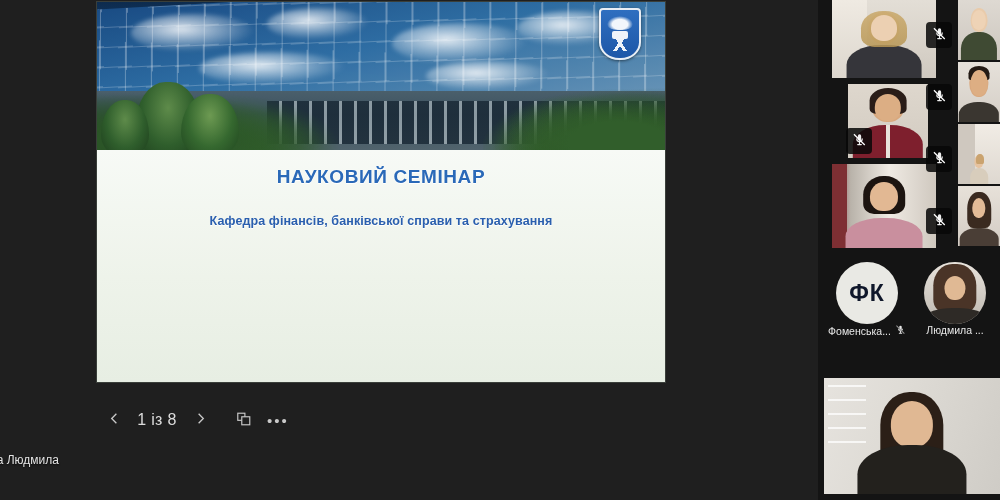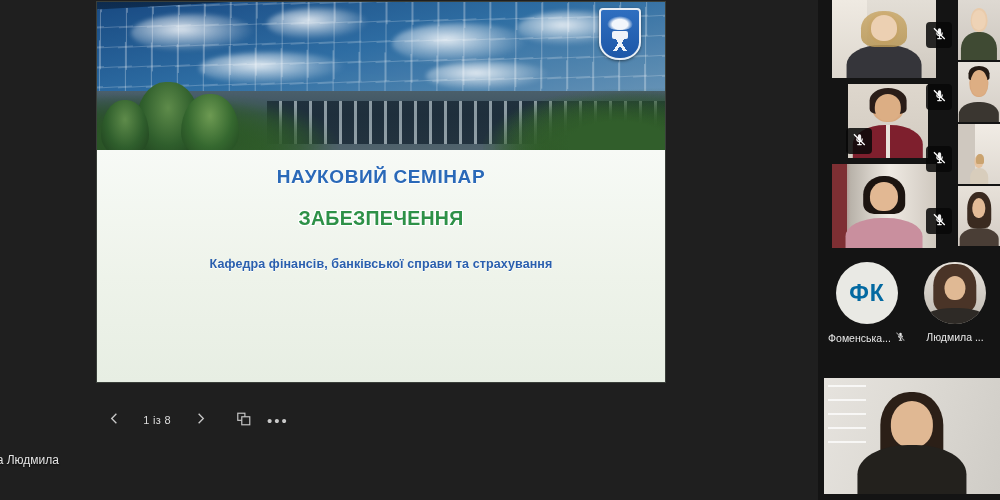--- a/index.html
+++ b/index.html
@@ -151,21 +151,21 @@
     display:flex; align-items:center; gap:0;
     height:32px;
   }
   .tb-btn {
     width:34px; height:32px;
     display:flex; align-items:center; justify-content:center;
     color:#c9c9c9; background:transparent; border:0; cursor:pointer;
   }
   .tb-count {
     min-width:52px; text-align:center;
-    font-size:11px; color:#dcdcdc; letter-spacing:.3px;
+    font-size:16px; color:#dcdcdc; letter-spacing:.3px;
   }
   .tb-gap { width:10px; }
   .tb-dots { letter-spacing:2px; font-size:15px; line-height:1; }
 
   
   #presenter-label {
     position:absolute; left:-36px; bottom:33px;
     font-size:12px; color:#e4e4e4;
     white-space:nowrap;
     text-shadow:0 1px 2px rgba(0,0,0,.8);
@@ -202,25 +202,25 @@
     display:flex; align-items:center; justify-content:center;
   }
   .mic-badge svg { width:15px; height:15px; }
 
   
   .av-tile { position:absolute; }
   .av-circle {
     width:62px; height:62px; border-radius:50%;
     background:#e9e9e4;
     display:flex; align-items:center; justify-content:center;
-    color:#0369a1; font-size:23px; font-weight:bold; letter-spacing:1px;
+    color:#0f172a; font-size:23px; font-weight:bold; letter-spacing:1px;
     margin:0 auto;
   }
   .av-name {
-    margin-top:7px; text-align:center;
+    text-align:center;
     font-size:10.5px; color:#e8e8e8; white-space:nowrap;
     display:flex; align-items:center; justify-content:center; gap:4px;
   }
   .av-name svg { width:11px; height:11px; flex:none; }
   .av-thumb {
     width:62px; height:62px; border-radius:50%;
     overflow:hidden; margin:0 auto; position:relative;
     background:#2a2a2a;
   }
 </style>
@@ -254,21 +254,20 @@
         <div class="crest">
           <div class="bird"></div>
           <div class="book"></div>
           <div class="swords"></div>
         </div>
       </div>
 
       <div class="slide-body">
         <div class="s-kicker">НАУКОВИЙ СЕМІНАР</div>
         <div class="s-title">
-          <div>ЗАБЕЗПЕЧЕННЯ</div>
         </div>
         <div class="s-dept">Кафедра фінансів, банківської справи та страхування</div>
       </div>
     </div>
 
     <div id="slide-toolbar">
       <button class="tb-btn" aria-label="previous">
         <span>
           <svg viewBox="0 0 16 16" width="15" height="15" fill="none" stroke="currentColor" stroke-width="1.4">
             <path d="M10 3 L5 8 L10 13"></path>

